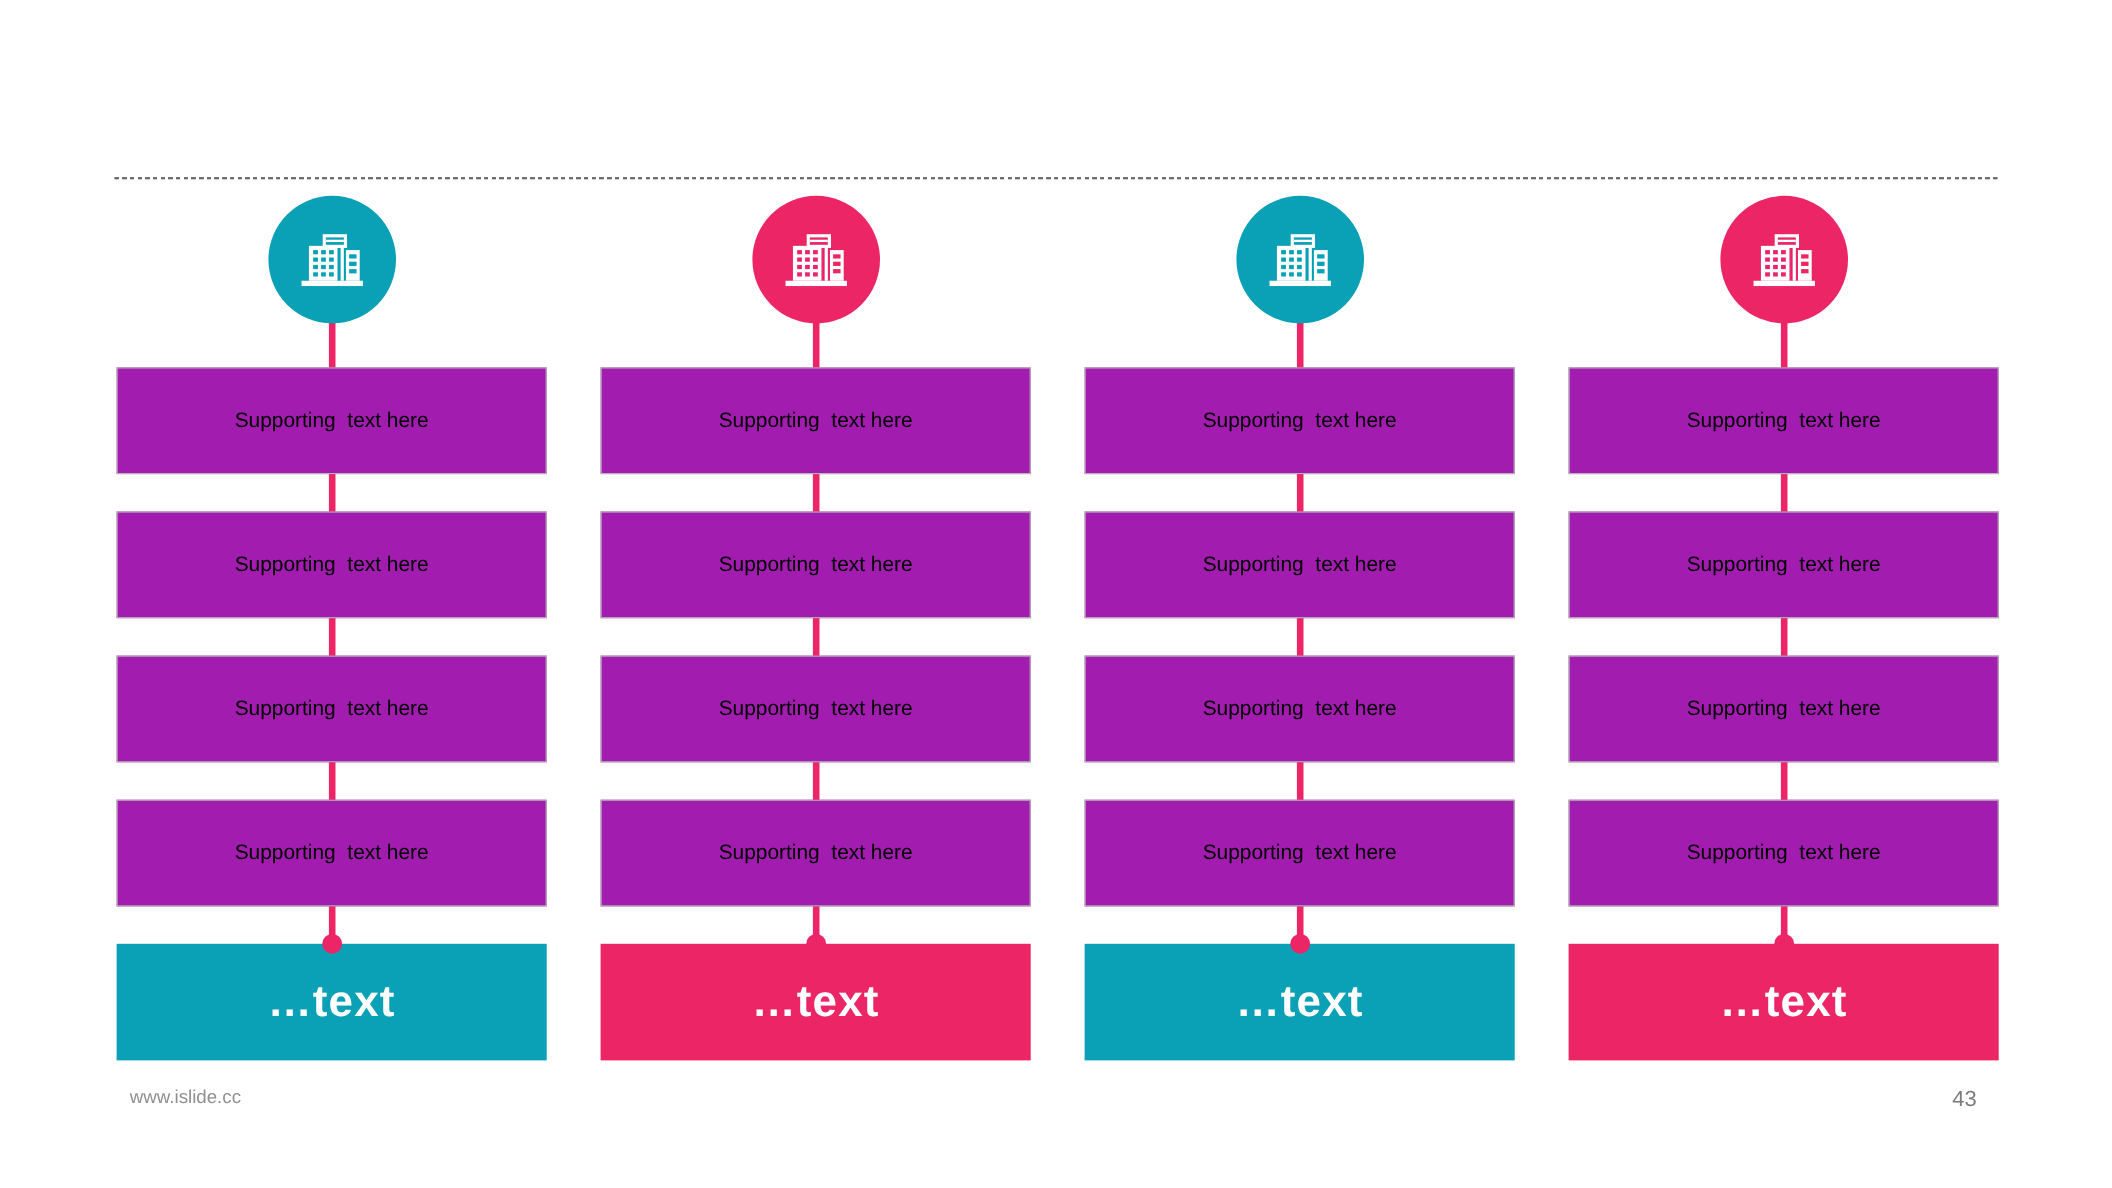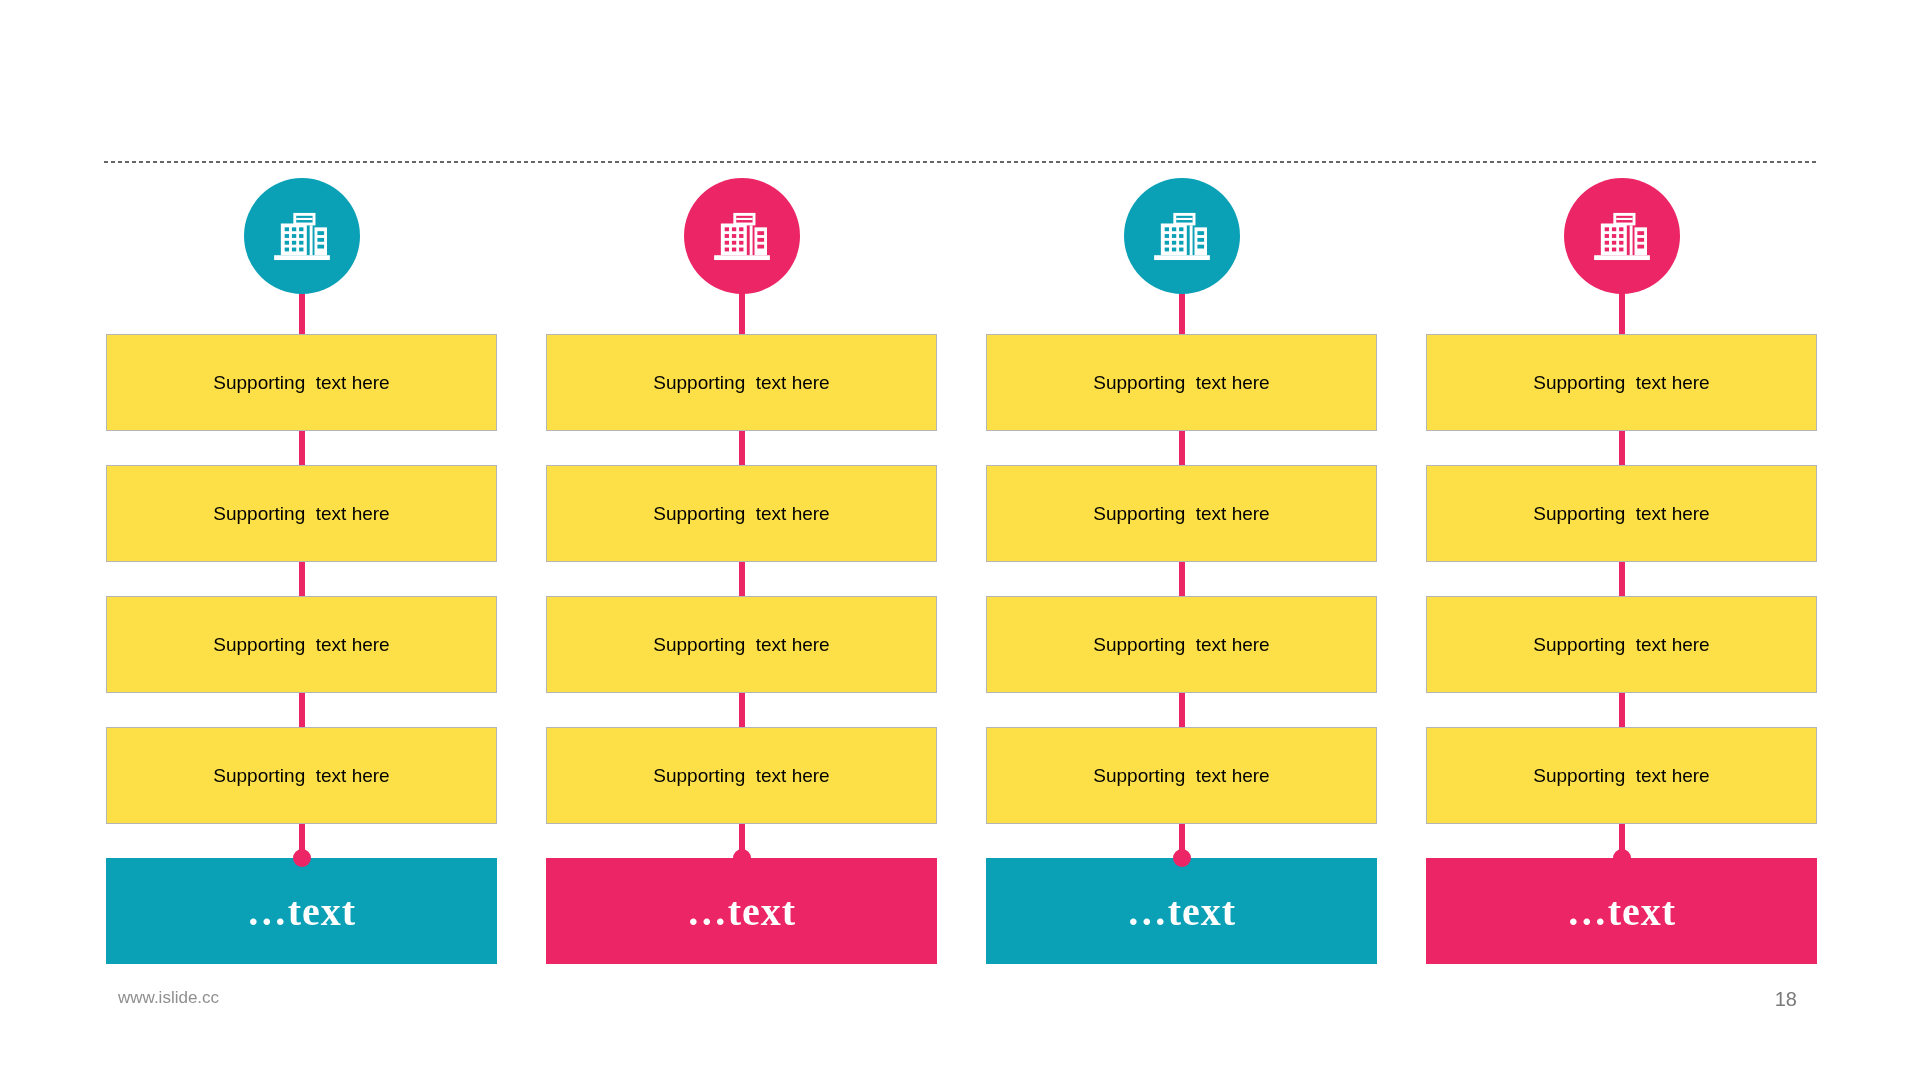--- a/index.html
+++ b/index.html
@@ -14,27 +14,27 @@
   .columns{position:absolute;left:106px;top:178px;width:1711px;height:786px;display:flex;gap:49px;}
   .column{position:relative;width:391px;height:786px;flex:0 0 391px;}
   .connector{position:absolute;left:50%;top:100px;width:6px;height:580px;margin-left:-3px;z-index:0;}
   .circle{
     position:absolute;left:50%;top:0;width:116px;height:116px;margin-left:-58px;border-radius:50%;
     display:flex;align-items:center;justify-content:center;z-index:2;
   }
   .dot{position:absolute;left:50%;top:671px;width:18px;height:18px;margin-left:-9px;border-radius:50%;z-index:3;}
   .box{
     position:absolute;left:0;width:391px;height:97px;box-sizing:border-box;
-    background:#fde047;border:1px solid #b5b5b5;z-index:1;
+    background:#a21caf;border:1px solid #b5b5b5;z-index:1;
     display:flex;align-items:center;justify-content:center;
   }
   .box-label{font-size:19px;color:#000;white-space:pre;}
   .bottom-box{
     position:absolute;left:0;top:680px;width:391px;height:106px;z-index:2;
-    display:flex;align-items:center;justify-content:center;font-family:Liberation Serif, serif;
+    display:flex;align-items:center;justify-content:center;
   }
   .bottom-label{font-size:40px;font-weight:bold;color:#ffffff;letter-spacing:1px;}
   .accent-teal{background:#0AA0B6;color:#0AA0B6;}
   .accent-pink{background:#EB2566;color:#EB2566;}
   .bicon{display:block;}
   .footer-url{position:absolute;left:118px;top:988px;font-size:17px;color:#8f8f8f;}
   .page-number{position:absolute;right:123px;top:988px;font-size:20px;color:#7a7a7a;}
 </style>
 </head>
 <body>
@@ -236,14 +236,14 @@
   <div class="box" style="top: 418px;">
     <span class="box-label">Supporting  text here</span>
   </div>
 
   <div class="box" style="top: 549px;">
     <span class="box-label">Supporting  text here</span>
   </div>
 </div>
 </div>
   <div class="footer-url">www.islide.cc</div>
-  <div class="page-number">18</div>
+  <div class="page-number">43</div>
 </div>
 
 </body></html>

